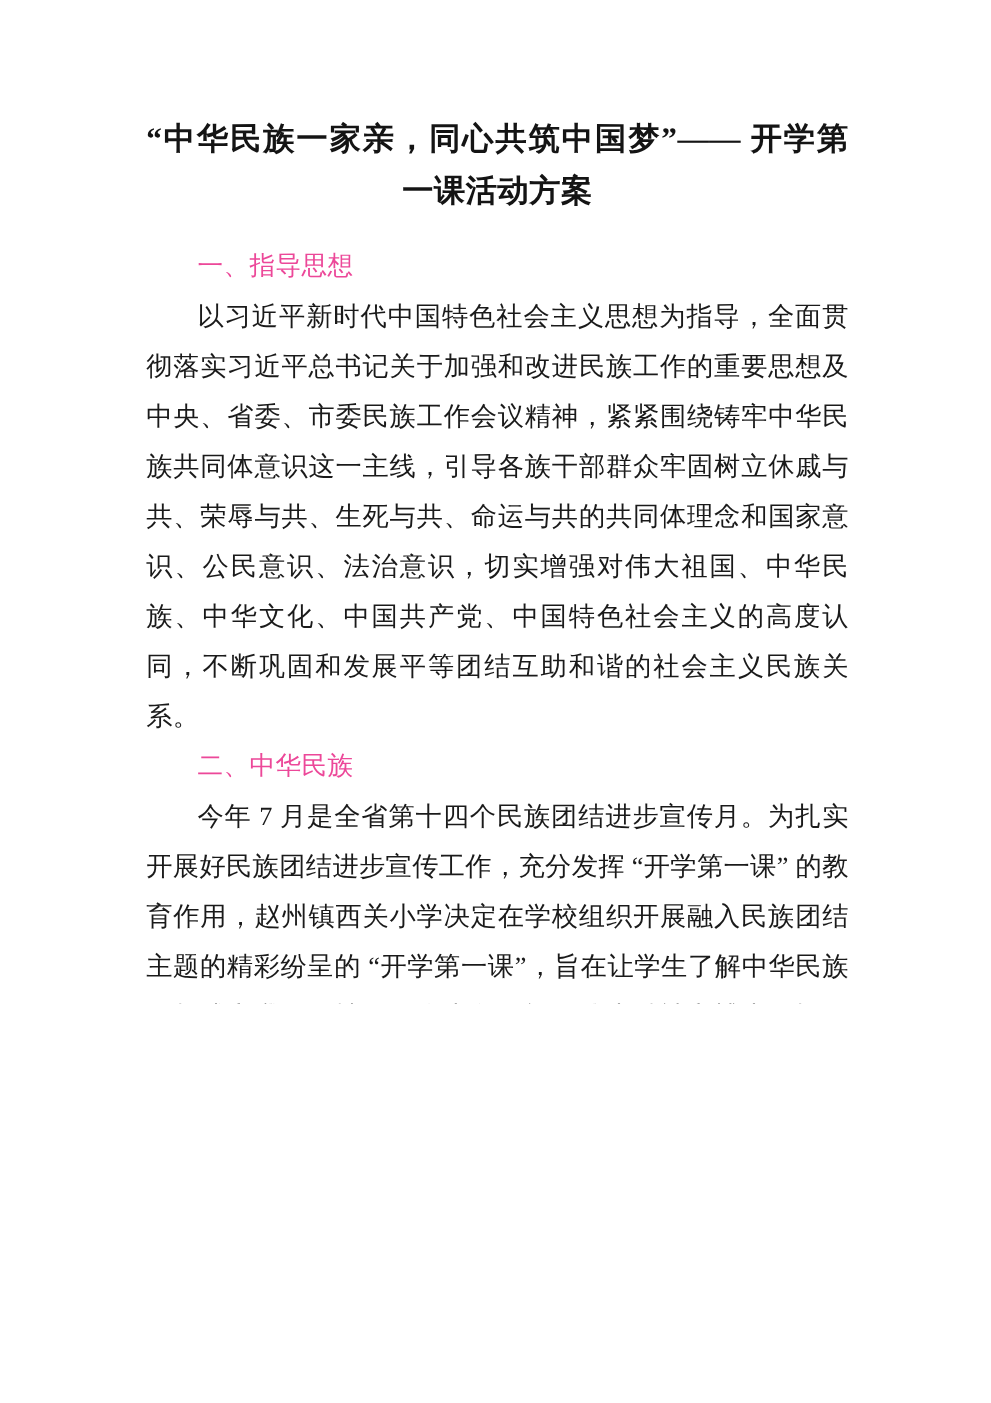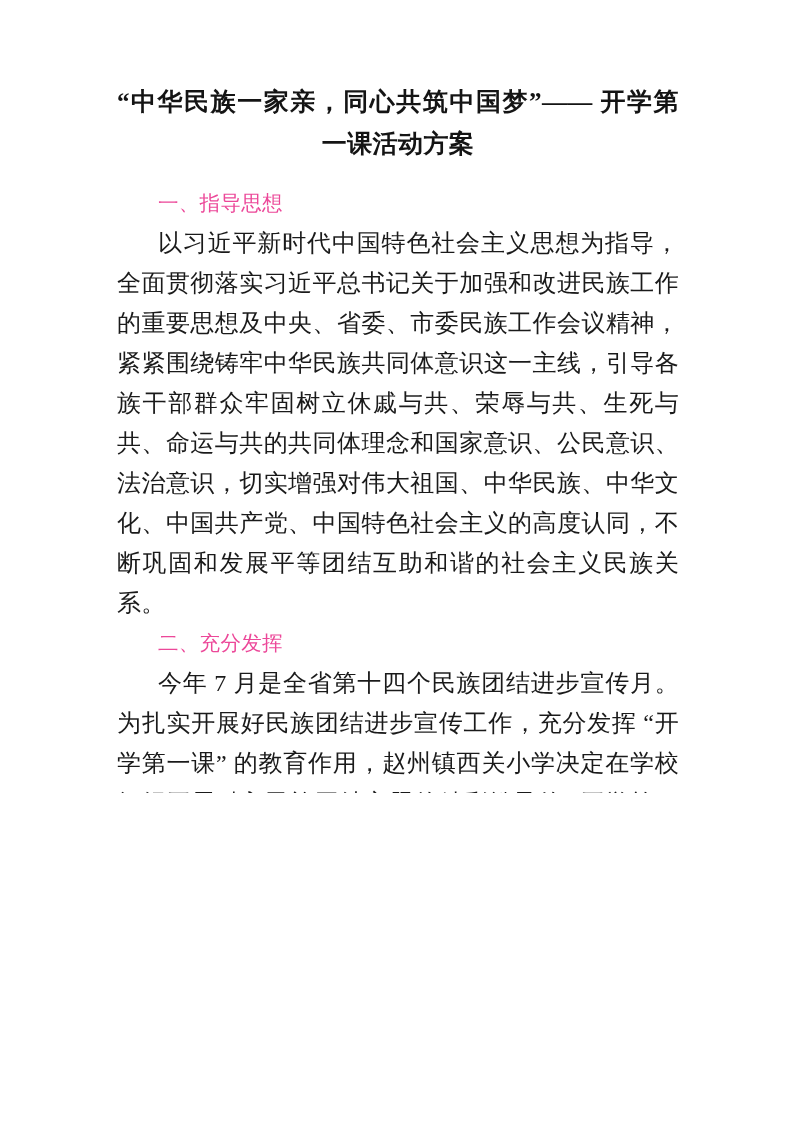--- a/index.html
+++ b/index.html
@@ -6,21 +6,21 @@
   html, body {
     margin: 0;
     padding: 0;
     background: #ffffff;
   }
 
   .page {
     position: relative;
     width: 793px;
     height: 792px;
-    margin: 1px auto;
+    margin: 11px auto;
     background: #ffffff;
     overflow: hidden;
     font-family: "Liberation Serif", "DejaVu Serif", serif;
     color: #1a1a1a;
     -webkit-font-smoothing: antialiased;
   }
 
   .content {
     position: absolute;
     left: 117px;
@@ -46,21 +46,21 @@
     line-height: 40px;
     text-indent: 41px;
     letter-spacing: 0.3px;
     margin: 0;
     color: #ec4899;
     font-weight: normal;
   }
 
   
   .body-paragraph {
-    font-size: 24px;
+    font-size: 21px;
     line-height: 40px;
     text-indent: 41px;
     text-align: justify;
     text-justify: inter-ideograph;
     letter-spacing: 0.2px;
     margin: 0;
     color: #1a1a1a;
   }
 
   .body-paragraph.has-latin {
@@ -73,18 +73,18 @@
 
 <div class="page">
   <div class="content">
 
     <h1 class="doc-title">“中华民族一家亲，同心共筑中国梦”—— 开学第一课活动方案</h1>
 
     <h2 class="section-heading">一、指导思想</h2>
 
     <p class="body-paragraph">以习近平新时代中国特色社会主义思想为指导，全面贯彻落实习近平总书记关于加强和改进民族工作的重要思想及中央、省委、市委民族工作会议精神，紧紧围绕铸牢中华民族共同体意识这一主线，引导各族干部群众牢固树立休戚与共、荣辱与共、生死与共、命运与共的共同体理念和国家意识、公民意识、法治意识，切实增强对伟大祖国、中华民族、中华文化、中国共产党、中国特色社会主义的高度认同，不断巩固和发展平等团结互助和谐的社会主义民族关系。</p>
 
-    <h2 class="section-heading">二、充分发挥</h2>
+    <h2 class="section-heading">二、中华民族</h2>
 
     <p class="body-paragraph has-latin">今年 7 月是全省第十四个民族团结进步宣传月。为扎实开展好民族团结进步宣传工作，充分发挥 “开学第一课” 的教育作用，赵州镇西关小学决定在学校组织开展融入民族团结主题的精彩纷呈的 “开学第一课”，旨在让学生了解中华民族的构成和我国国情，体会中华民族的伟大精神和博大胸怀，增强民族向心力和凝聚力，让中华民族一家亲的家国理念扎根在孩子们的心灵深处，同时在孩子们心中埋下爱党爱国的种子，提高民族团结的意识，树立做中华民族共同体坚定捍卫者的崇高理想。</p>
 
   </div>
 </div>
 
 </body></html>

